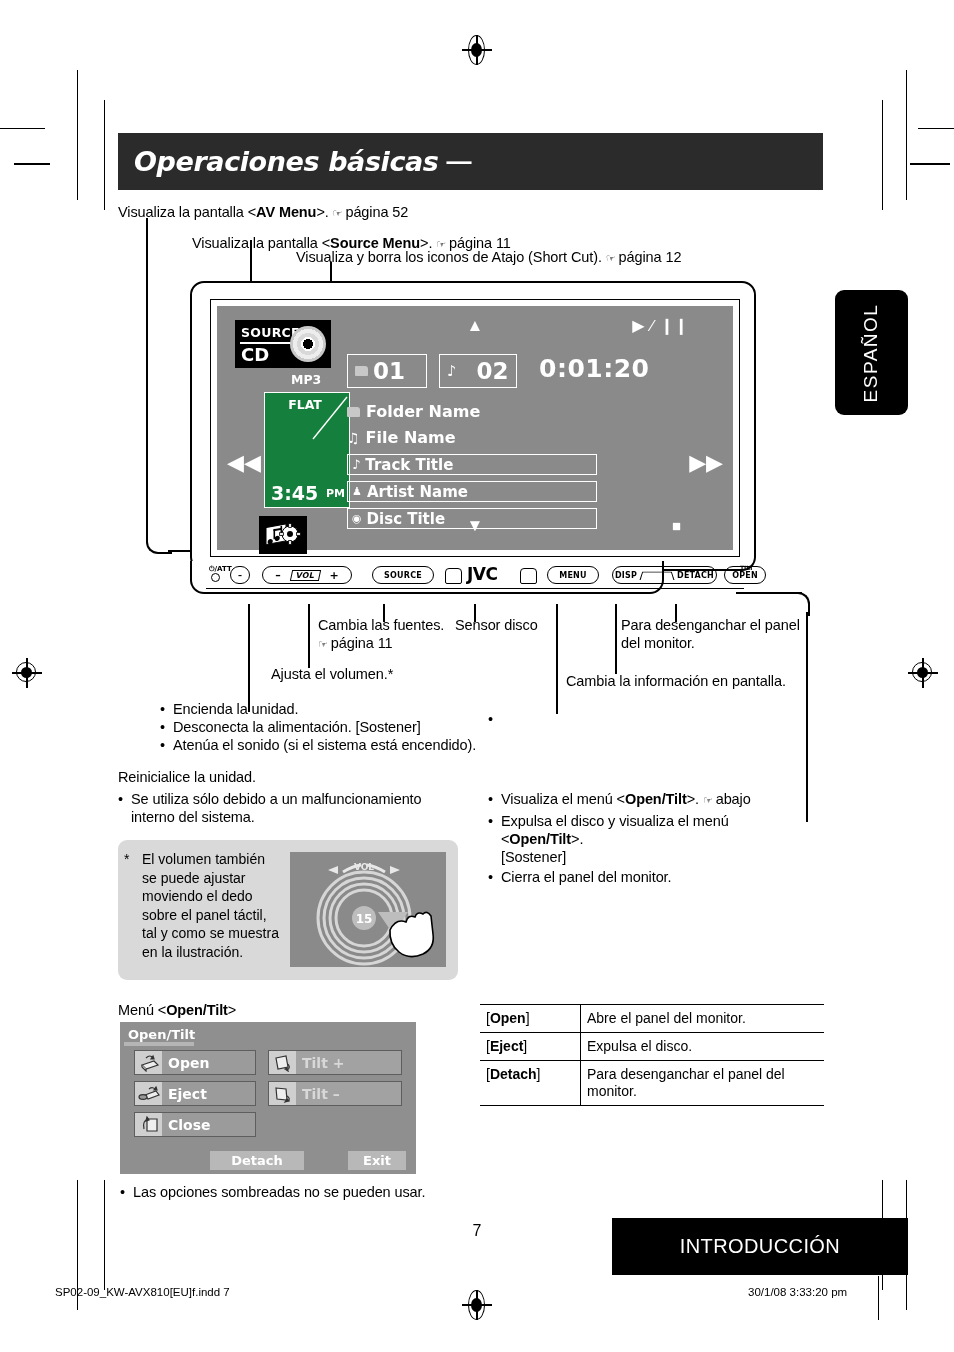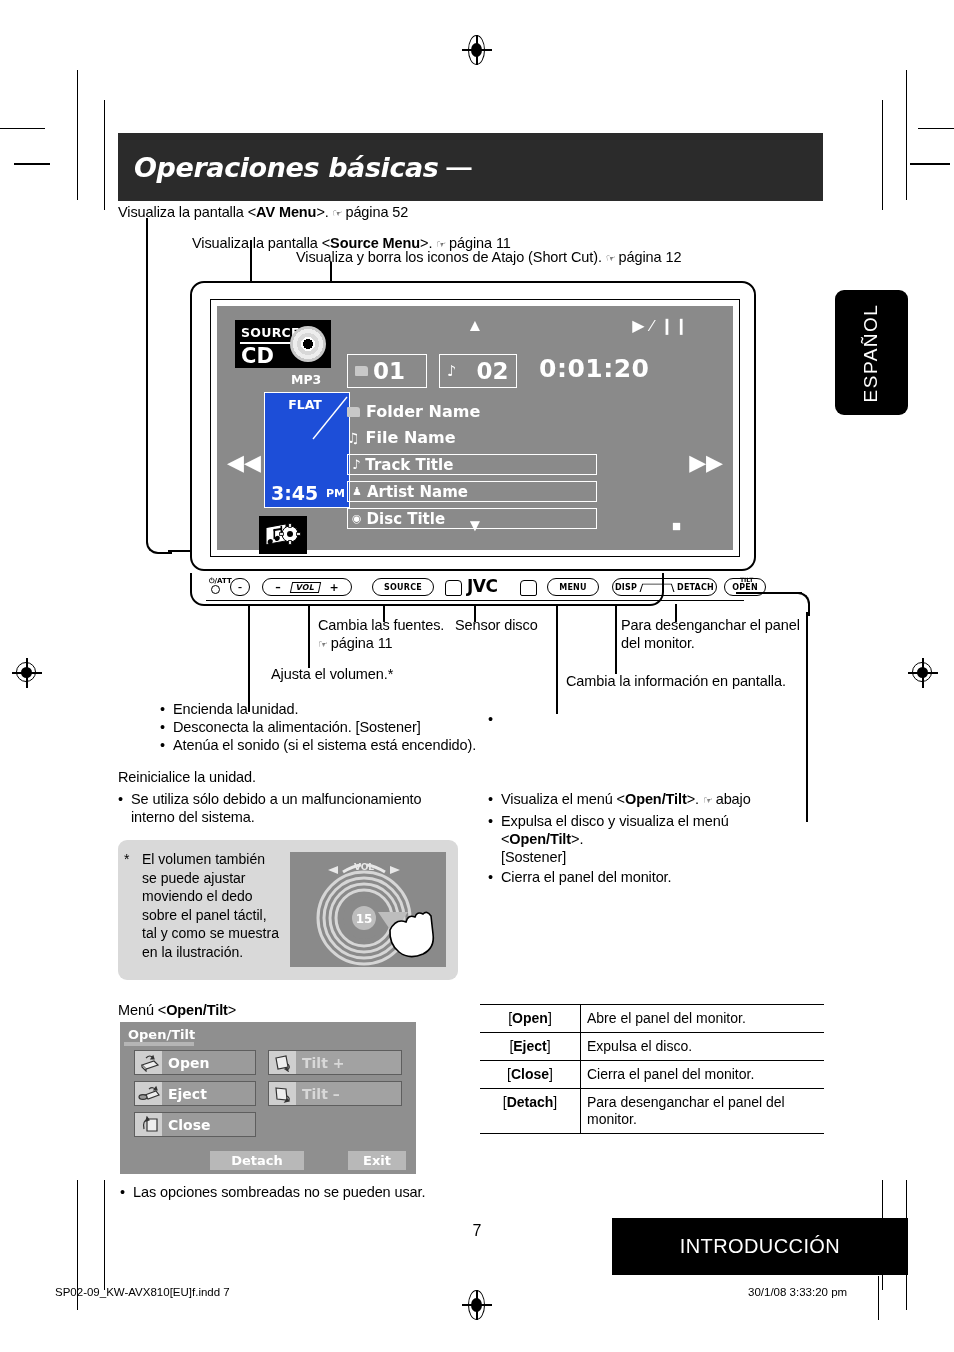--- a/index.html
+++ b/index.html
@@ -14,21 +14,21 @@
   .regmark .ring{position:absolute;left:4px;top:4px;width:20px;height:20px;
       border:1.2px solid #000;border-radius:50%;box-sizing:border-box;}
   .regmark .dot{position:absolute;left:9px;top:9px;width:11px;height:11px;
       background:#000;border-radius:50%;}
   .regmark .vb{position:absolute;left:14.3px;top:0;width:1.4px;height:30px;background:#000;}
   .regmark .hb{position:absolute;left:0;top:14.3px;width:30px;height:1.4px;background:#000;}
   .regmark.oval .ring{left:6px;top:0px;width:17px;height:30px;border-radius:50%;}
   .regmark.oval .dot{left:9px;top:8px;width:11px;height:14px;border-radius:50%;}
 
   
-  #title-banner{left:118px;top:133px;width:705px;height:68px;background:#2b2b2b;
+  #title-banner{left:118px;top:133px;width:705px;height:57px;background:#2b2b2b;
       display:flex;align-items:center;}
   #title-banner .t1{font-family:"DejaVu Sans",sans-serif;font-style:italic;font-weight:bold;
       font-size:27px;color:#fff;margin-left:16px;letter-spacing:-.4px;}
   #title-banner .dash{color:#fff;font-size:25px;margin:0 2px 0 8px;font-weight:bold;}
   #title-banner .t2{font-family:"DejaVu Sans",sans-serif;font-style:italic;font-weight:bold;
       font-size:17px;color:#fff;letter-spacing:-.3px;}
 
   
   .bodytext{font-size:14.5px;line-height:18px;letter-spacing:-.1px;}
   .b{font-weight:bold;}
@@ -45,29 +45,29 @@
   #mon-shell{position:absolute;left:0;top:0;width:566px;height:290px;
       border:2px solid #000;border-radius:14px;background:#fff;box-sizing:border-box;}
   #mon-bezel{position:absolute;left:18px;top:16px;width:530px;height:258px;
       border:1.5px solid #000;background:#fff;box-sizing:border-box;}
   #mon-screen{position:absolute;left:6px;top:6px;width:516px;height:244px;background:#8a8a8a;}
 
   .src-badge{position:absolute;left:18px;top:14px;width:96px;height:48px;background:#000;}
   .src-badge .srcw{position:absolute;left:6px;top:5px;color:#fff;font-weight:bold;font-size:12.5px;
       letter-spacing:.3px;font-family:"DejaVu Sans",sans-serif;}
   .src-badge .uline{position:absolute;left:5px;top:22px;width:52px;height:2px;background:#fff;}
-  .src-badge .cdw{position:absolute;left:6px;top:24px;color:#fff;font-weight:bold;font-size:21px;
+  .src-badge .cdw{position:absolute;left:6px;top:24px;color:#fff;font-weight:bold;font-size:18px;
       font-family:"DejaVu Sans",sans-serif;}
   .disc{position:absolute;right:5px;top:6px;width:36px;height:36px;border-radius:50%;
       background:radial-gradient(circle at 50% 50%, #000 0 5px, #fff 5px 7px,
         #d8d8d8 7px 11px, #ededed 11px 15px, #c9c9c9 15px 18px);}
   .mp3lbl{position:absolute;left:74px;top:66px;color:#fff;font-weight:bold;font-size:12.5px;
       font-family:"DejaVu Sans",sans-serif;}
 
-  .clockbox{position:absolute;left:47px;top:86px;width:86px;height:116px;background:#1d4ed8;
+  .clockbox{position:absolute;left:47px;top:86px;width:86px;height:116px;background:#15803d;
       border:1.5px solid #fff;box-sizing:border-box;}
   .clockbox .flat{position:absolute;left:0;right:4px;top:4px;text-align:center;color:#fff;
       font-weight:bold;font-size:12.5px;font-family:"DejaVu Sans",sans-serif;}
   .clockbox .time{position:absolute;left:6px;bottom:3px;color:#fff;font-weight:bold;font-size:19px;
       font-family:"DejaVu Sans",sans-serif;}
   .clockbox .pm{position:absolute;right:4px;bottom:7px;color:#fff;font-weight:bold;font-size:11px;
       font-family:"DejaVu Sans",sans-serif;}
 
   .avicon{position:absolute;left:42px;top:210px;width:48px;height:38px;background:#000;
       display:flex;align-items:center;justify-content:center;}
@@ -88,21 +88,21 @@
 
   .infoline{position:absolute;left:130px;color:#fff;font-weight:bold;font-size:16px;
       font-family:"DejaVu Sans",sans-serif;display:flex;align-items:center;gap:6px;}
   .infobar{position:absolute;left:130px;width:250px;height:21px;border:1.5px solid #fff;
       box-sizing:border-box;color:#fff;font-weight:bold;font-size:15px;
       font-family:"DejaVu Sans",sans-serif;display:flex;align-items:center;gap:5px;padding-left:4px;}
   .folder-gl{display:inline-block;width:13px;height:10px;background:#c8c8c8;
       border-radius:1px 3px 1px 1px;}
 
   
-  #btnstrip{position:absolute;left:0;top:292px;width:474px;height:33px;
+  #btnstrip{position:absolute;left:0;top:280px;width:474px;height:33px;
       border:2px solid #000;border-radius:0 0 14px 14px;border-top:none;box-sizing:border-box;
       background:#fff;}
   .pbtn{position:absolute;top:5px;height:18px;border:1.6px solid #000;box-sizing:border-box;
       display:flex;align-items:center;justify-content:center;font-weight:bold;
       font-family:"DejaVu Sans",sans-serif;font-size:8px;letter-spacing:.2px;}
   .pill{border-radius:9px/9px;}
   .sep-line{position:absolute;left:14px;top:27px;width:538px;height:1.4px;background:#000;}
 
   
   #note-box{left:118px;top:840px;width:340px;height:140px;background:#d9d9d9;border-radius:9px;}
@@ -123,21 +123,21 @@
   .botbtn{position:absolute;bottom:4px;height:19px;background:#b8b8b8;
       display:flex;align-items:center;justify-content:center;color:#fff;font-weight:bold;
       font-size:13px;font-family:"DejaVu Sans",sans-serif;}
 
   
   #spec-table{left:480px;top:1004px;width:344px;border-collapse:collapse;}
   #spec-table td{border-top:1px solid #000;padding:5px 6px;font-size:14px;line-height:17px;
       vertical-align:top;}
   #spec-table tr:first-child td{border-top:1.8px solid #000;}
   #spec-table tr:last-child td{border-bottom:1.8px solid #000;}
-  #spec-table td.k{width:88px;text-align:center;border-right:1.4px solid #000;white-space:nowrap;}
+  #spec-table td.k{width:88px;border-right:1.4px solid #000;white-space:nowrap;}
 
   
   #lang-tab{left:835px;top:290px;width:73px;height:125px;background:#000;border-radius:9px;
       display:flex;align-items:center;justify-content:center;}
   #lang-tab span{color:#fff;font-size:19px;letter-spacing:1.5px;
       transform:rotate(-90deg);white-space:nowrap;}
 
   
   #page-num{left:0;top:1222px;width:954px;text-align:center;font-size:16px;}
   #intro-band{left:612px;top:1218px;width:296px;height:57px;background:#000;
@@ -532,24 +532,20 @@
   <tbody>
     <tr>
         <td class="k"><span>[</span><span class="b">Open</span><span>]</span></td>
         <td>Abre el panel del monitor.</td>
       </tr>
     <tr>
         <td class="k"><span>[</span><span class="b">Eject</span><span>]</span></td>
         <td>Expulsa el disco.</td>
       </tr>
     <tr>
-        <td class="k"><span>[</span><span class="b">Close</span><span>]</span></td>
-        <td>Cierra el panel del monitor.</td>
-      </tr>
-    <tr>
         <td class="k"><span>[</span><span class="b">Detach</span><span>]</span></td>
         <td>Para desenganchar el panel del monitor.</td>
       </tr>
   </tbody>
 </table>
 
 <div class="abs" id="lang-tab">
   <span>ESPAÑOL</span>
 </div>
 

